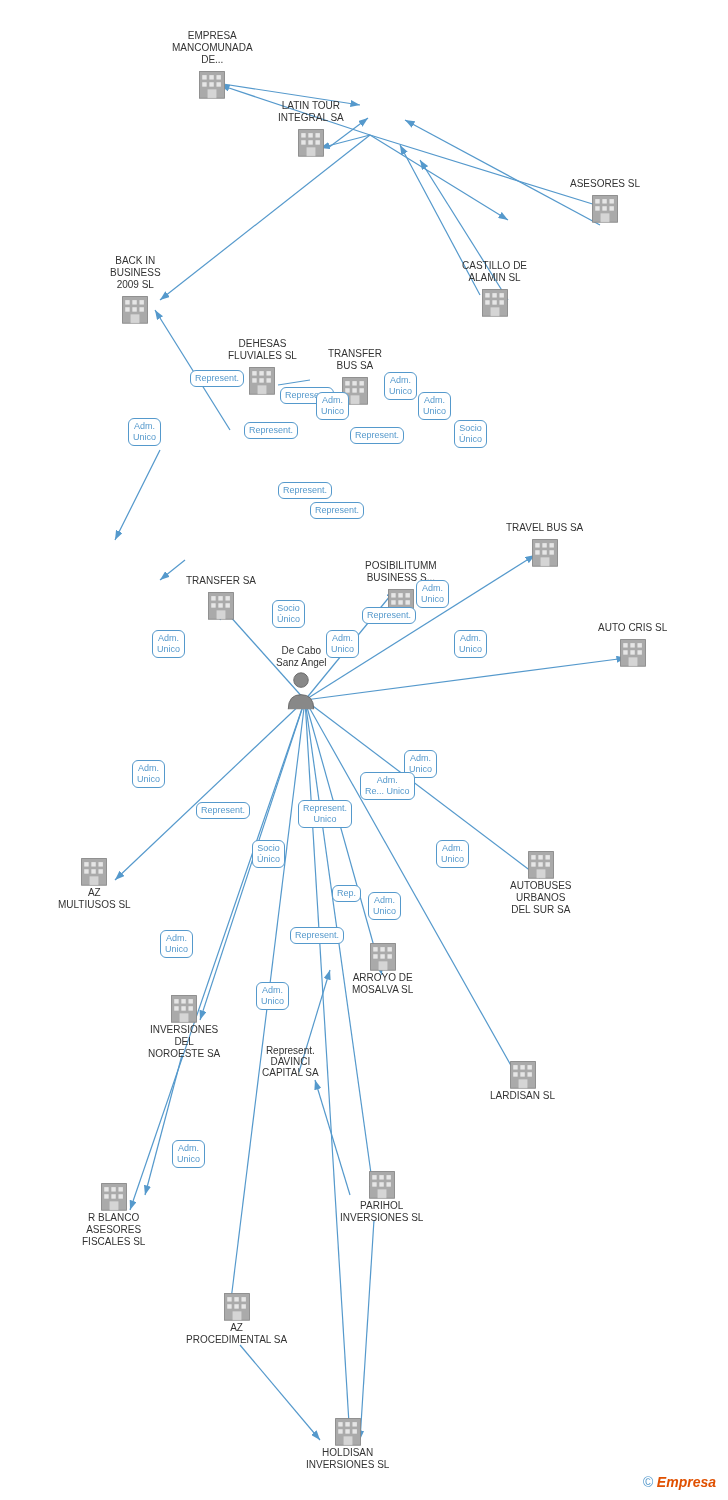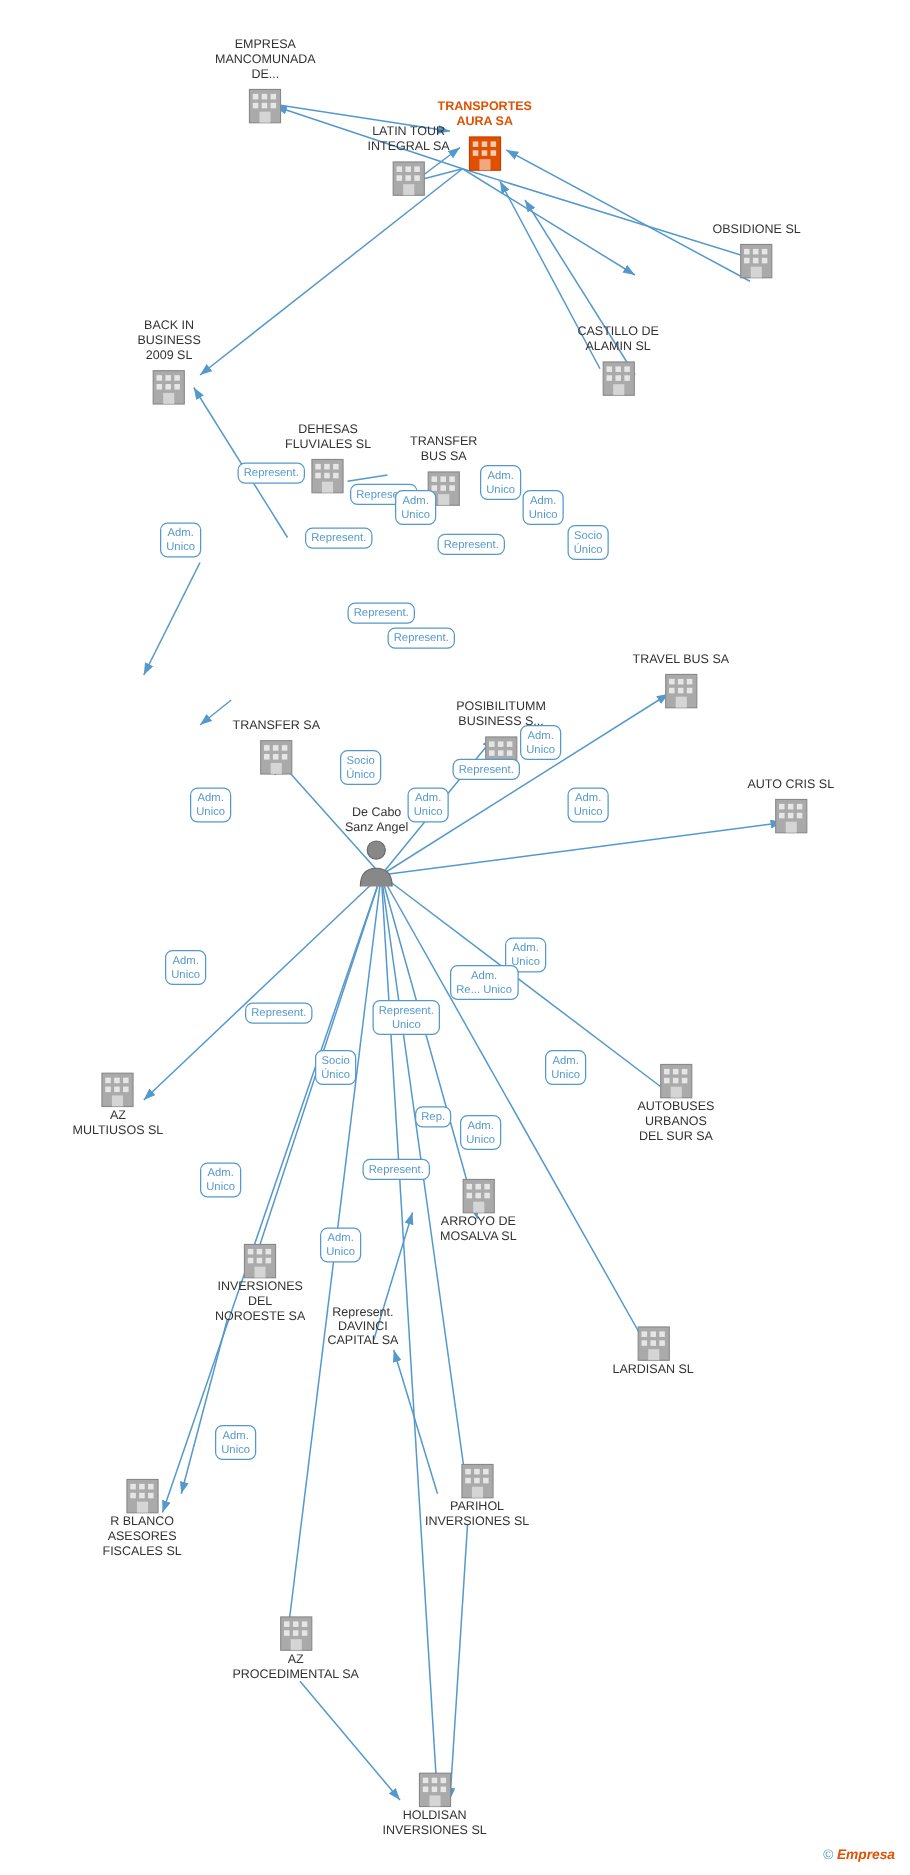--- a/index.html
+++ b/index.html
@@ -58,21 +58,21 @@
       font-size: 9px;
       padding: 2px 4px;
       text-align: center;
       line-height: 1.2;
       white-space: nowrap;
     }
     .watermark {
       position: absolute;
       bottom: 10px;
       right: 12px;
-      font-size: 11px;
+      font-size: 14px;
       color: #5599cc;
       font-style: italic;
     }
     .watermark span {
       color: #e05000;
       font-weight: bold;
     }
   </style>
 </head>
 <body>
@@ -130,52 +130,38 @@
 
     <line x1="480" y1="295" x2="400" y2="145" stroke="#5599cc" stroke-width="1.2" marker-end="url(#arrowhead)"></line>
 
     <line x1="600" y1="225" x2="405" y2="120" stroke="#5599cc" stroke-width="1.2" marker-end="url(#arrowhead)"></line>
 
     <line x1="210" y1="82" x2="360" y2="105" stroke="#5599cc" stroke-width="1.2" marker-end="url(#arrowhead)"></line>
 
     <line x1="328" y1="148" x2="368" y2="118" stroke="#5599cc" stroke-width="1.2" marker-end="url(#arrowhead)"></line>
   </svg>
 
-  <div class="node" style="left:350px; top:80px;">
-    <div class="node-label highlight">TRANSPORTES
-AURA SA</div>
-    <svg class="building-icon" viewBox="0 0 32 36">
-      <rect x="2" y="4" width="28" height="30" fill="#e05000" stroke="#c04000" stroke-width="1"></rect>
-      <rect x="5" y="8" width="5" height="5" fill="#fff" opacity="0.7"></rect>
-      <rect x="13" y="8" width="5" height="5" fill="#fff" opacity="0.7"></rect>
-      <rect x="21" y="8" width="5" height="5" fill="#fff" opacity="0.7"></rect>
-      <rect x="5" y="16" width="5" height="5" fill="#fff" opacity="0.7"></rect>
-      <rect x="13" y="16" width="5" height="5" fill="#fff" opacity="0.7"></rect>
-      <rect x="21" y="16" width="5" height="5" fill="#fff" opacity="0.7"></rect>
-      <rect x="11" y="24" width="10" height="10" fill="#fff" opacity="0.5"></rect>
-    </svg>
-  </div>
 
   <div class="node" style="left:172px; top:30px;">
     <div class="node-label">EMPRESA
 MANCOMUNADA
 DE...</div>
     <svg class="building-icon" viewBox="0 0 32 36">
       <rect x="2" y="4" width="28" height="30" fill="#aaa" stroke="#888" stroke-width="1"></rect>
       <rect x="5" y="8" width="5" height="5" fill="#fff" opacity="0.7"></rect>
       <rect x="13" y="8" width="5" height="5" fill="#fff" opacity="0.7"></rect>
       <rect x="21" y="8" width="5" height="5" fill="#fff" opacity="0.7"></rect>
       <rect x="5" y="16" width="5" height="5" fill="#fff" opacity="0.7"></rect>
       <rect x="13" y="16" width="5" height="5" fill="#fff" opacity="0.7"></rect>
       <rect x="21" y="16" width="5" height="5" fill="#fff" opacity="0.7"></rect>
       <rect x="11" y="24" width="10" height="10" fill="#fff" opacity="0.5"></rect>
     </svg>
   </div>
 
-  <div class="node" style="left:294px; top:100px;justify-content:flex-end;">
+  <div class="node" style="left:278px; top:100px;justify-content:flex-end;">
     <div class="node-label">LATIN TOUR
 INTEGRAL SA</div>
     <svg class="building-icon" viewBox="0 0 32 36">
       <rect x="2" y="4" width="28" height="30" fill="#aaa" stroke="#888" stroke-width="1"></rect>
       <rect x="5" y="8" width="5" height="5" fill="#fff" opacity="0.7"></rect>
       <rect x="13" y="8" width="5" height="5" fill="#fff" opacity="0.7"></rect>
       <rect x="21" y="8" width="5" height="5" fill="#fff" opacity="0.7"></rect>
       <rect x="5" y="16" width="5" height="5" fill="#fff" opacity="0.7"></rect>
       <rect x="13" y="16" width="5" height="5" fill="#fff" opacity="0.7"></rect>
       <rect x="21" y="16" width="5" height="5" fill="#fff" opacity="0.7"></rect>
@@ -193,21 +179,21 @@
       <rect x="13" y="8" width="5" height="5" fill="#fff" opacity="0.7"></rect>
       <rect x="21" y="8" width="5" height="5" fill="#fff" opacity="0.7"></rect>
       <rect x="5" y="16" width="5" height="5" fill="#fff" opacity="0.7"></rect>
       <rect x="13" y="16" width="5" height="5" fill="#fff" opacity="0.7"></rect>
       <rect x="21" y="16" width="5" height="5" fill="#fff" opacity="0.7"></rect>
       <rect x="11" y="24" width="10" height="10" fill="#fff" opacity="0.5"></rect>
     </svg>
   </div>
 
   <div class="node" style="left:570px; top:178px;">
-    <div class="node-label">OBSIDIONE  SL</div>
+    <div class="node-label">ASESORES  SL</div>
     <svg class="building-icon" viewBox="0 0 32 36">
       <rect x="2" y="4" width="28" height="30" fill="#aaa" stroke="#888" stroke-width="1"></rect>
       <rect x="5" y="8" width="5" height="5" fill="#fff" opacity="0.7"></rect>
       <rect x="13" y="8" width="5" height="5" fill="#fff" opacity="0.7"></rect>
       <rect x="21" y="8" width="5" height="5" fill="#fff" opacity="0.7"></rect>
       <rect x="5" y="16" width="5" height="5" fill="#fff" opacity="0.7"></rect>
       <rect x="13" y="16" width="5" height="5" fill="#fff" opacity="0.7"></rect>
       <rect x="21" y="16" width="5" height="5" fill="#fff" opacity="0.7"></rect>
       <rect x="11" y="24" width="10" height="10" fill="#fff" opacity="0.5"></rect>
     </svg>
@@ -364,21 +350,21 @@
       <rect x="21" y="8" width="5" height="5" fill="#fff" opacity="0.7"></rect>
       <rect x="5" y="16" width="5" height="5" fill="#fff" opacity="0.7"></rect>
       <rect x="13" y="16" width="5" height="5" fill="#fff" opacity="0.7"></rect>
       <rect x="21" y="16" width="5" height="5" fill="#fff" opacity="0.7"></rect>
       <rect x="11" y="24" width="10" height="10" fill="#fff" opacity="0.5"></rect>
     </svg>
     <div class="node-label">ARROYO DE
 MOSALVA SL</div>
   </div>
 
-  <div class="node" style="left:148px; top:992px;margin-left:24px;">
+  <div class="node" style="left:148px; top:992px;">
     <svg class="building-icon" viewBox="0 0 32 36">
       <rect x="2" y="4" width="28" height="30" fill="#aaa" stroke="#888" stroke-width="1"></rect>
       <rect x="5" y="8" width="5" height="5" fill="#fff" opacity="0.7"></rect>
       <rect x="13" y="8" width="5" height="5" fill="#fff" opacity="0.7"></rect>
       <rect x="21" y="8" width="5" height="5" fill="#fff" opacity="0.7"></rect>
       <rect x="5" y="16" width="5" height="5" fill="#fff" opacity="0.7"></rect>
       <rect x="13" y="16" width="5" height="5" fill="#fff" opacity="0.7"></rect>
       <rect x="21" y="16" width="5" height="5" fill="#fff" opacity="0.7"></rect>
       <rect x="11" y="24" width="10" height="10" fill="#fff" opacity="0.5"></rect>
     </svg>

